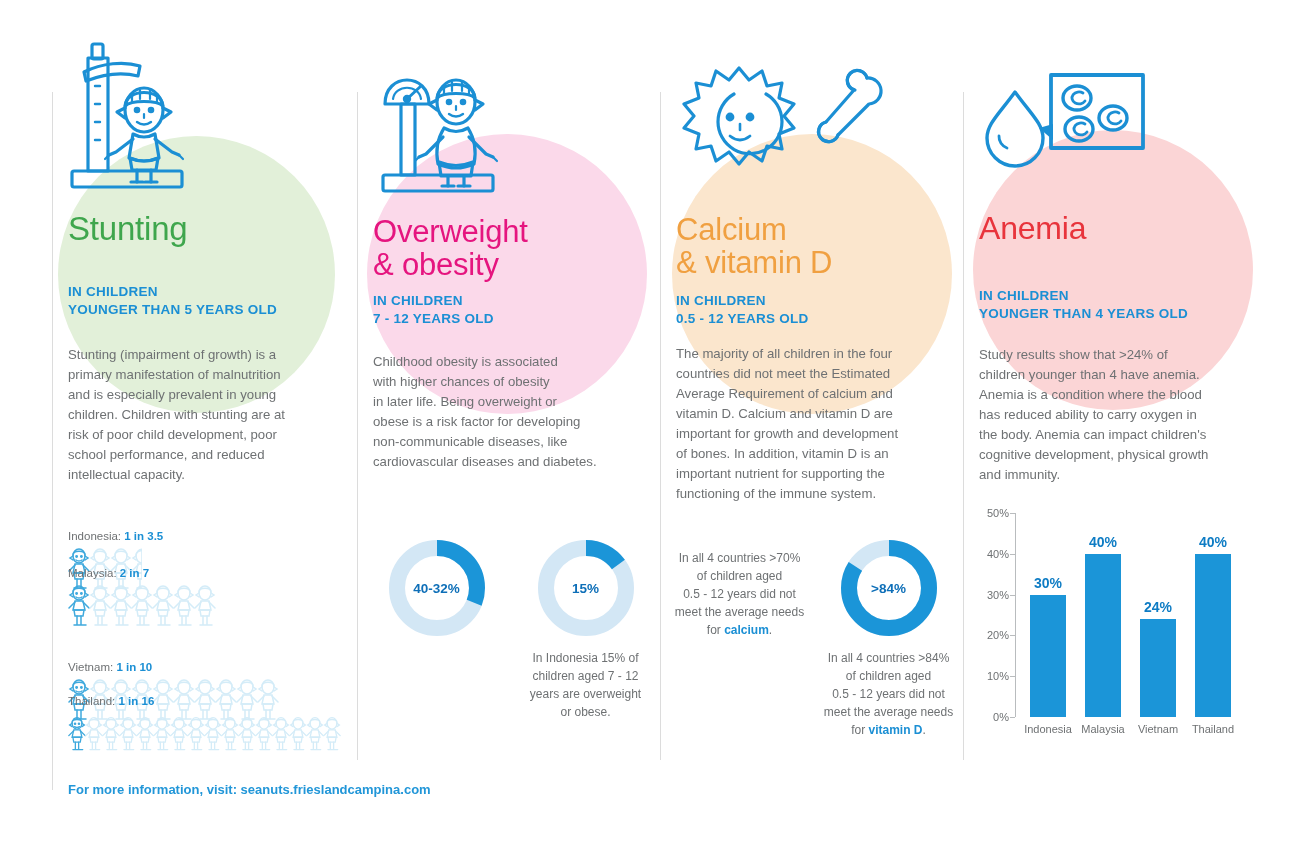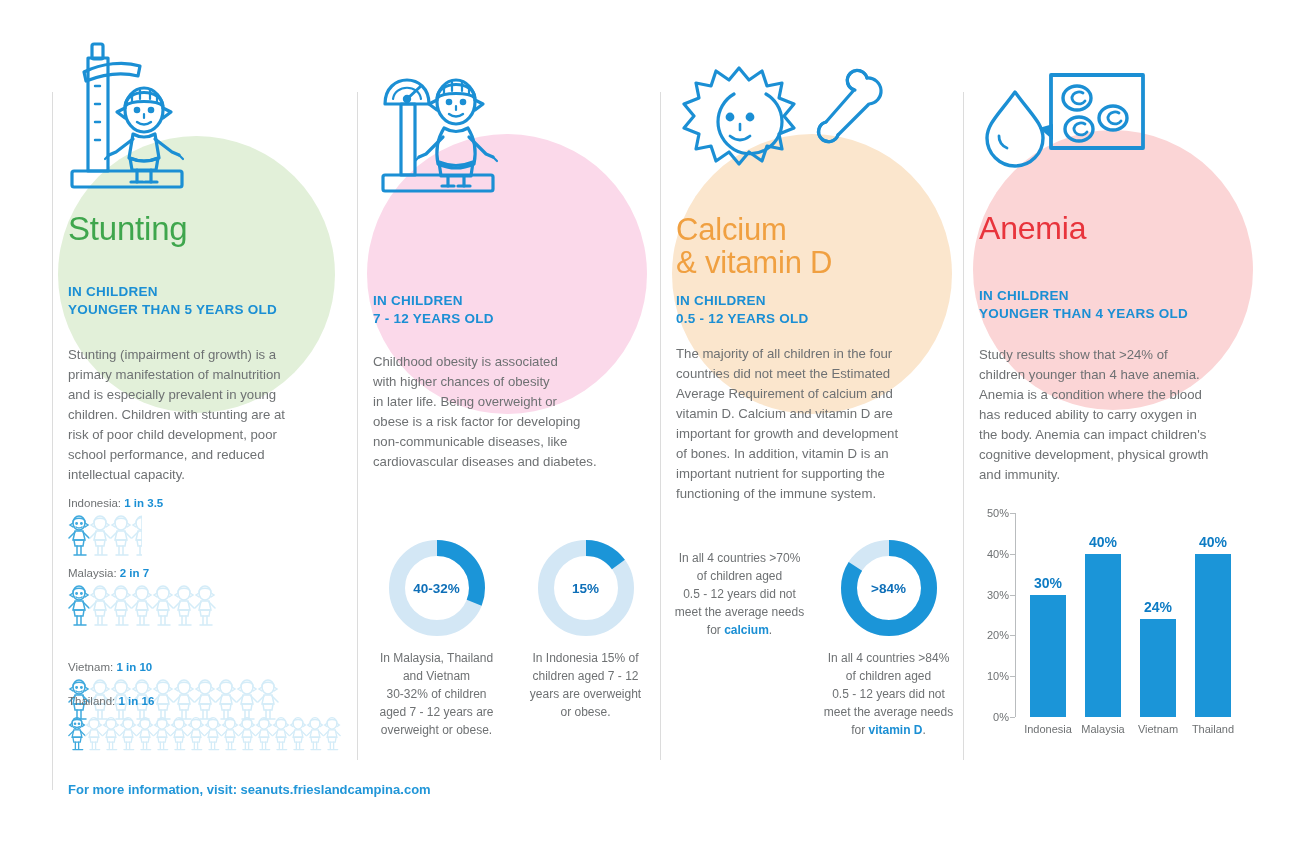--- a/index.html
+++ b/index.html
@@ -187,21 +187,21 @@
 YOUNGER THAN 5 YEARS OLD</div>
 
     <div class="body-text" style="left:16px; top:345px; width:280px;">Stunting (impairment of growth) is a
 primary manifestation of malnutrition
 and is especially prevalent in young
 children. Children with stunting are at
 risk of poor child development, poor
 school performance, and reduced
 intellectual capacity.</div>
 
-    <div class="picto-group" style="left:16px; top:497px;">
+    <div class="picto-group" style="left:16px; top:530px;">
       <div class="picto-label">Indonesia: <b>1 in 3.5</b></div>
       <div class="picto-row">
         <svg width="22" height="44" viewBox="0 0 22 44" fill="none" stroke="#3fa9dd" stroke-width="1.5" stroke-linecap="round">
             <ellipse cx="11" cy="9" rx="6" ry="7"></ellipse>
             <path d="M5 8c0-5 12-5 12 0"></path>
             <path d="M5 9l-3 2 3 2M17 9l3 2-3 2"></path>
             <circle cx="8.6" cy="9.5" r="0.7" fill="#3fa9dd"></circle>
             <circle cx="13.4" cy="9.5" r="0.7" fill="#3fa9dd"></circle>
             <path d="M8 13q3 2 6 0"></path>
             <path d="M7 17h8l2 9H5z"></path>
@@ -595,45 +595,42 @@
         <path d="M98 95 L 115 112 l 7 3"></path>
         <path d="M48 115 l -4 4 M122 115 l 4 4" stroke-width="2.2"></path>
 
         <path d="M68 120 q17 7 34 0 l -2 14 h-30 Z"></path>
 
         <path d="M77 134 v 10 M93 134 v 10"></path>
         <path d="M71 144 h 12 M87 144 h 12"></path>
       </svg>
     </div>
 
+    <div class="title" style="left:16px; top:216px; font-size:31px; line-height:1.05; color:#e5157f;">Overweight
+&amp; obesity</div>
 
     <div class="subtitle" style="left:16px; top:292px;">IN CHILDREN
 7 - 12 YEARS OLD</div>
 
     <div class="body-text" style="left:16px; top:352px; width:285px;">Childhood obesity is associated
 with higher chances of obesity
 in later life. Being overweight or
 obese is a risk factor for developing
 non-communicable diseases, like
 cardiovascular diseases and diabetes.</div>
 
     <div class="donut-pair" style="left:14px; top:538px;">
       <div class="donut-item">
         <div class="donut">
           <svg width="100" height="100" viewBox="0 0 100 100">
             <circle cx="50" cy="50" r="40" fill="none" stroke="#d3e7f5" stroke-width="16"></circle>
             <circle cx="50" cy="50" r="40" fill="none" stroke="#1b95d8" stroke-width="16" stroke-dasharray="77.9 173.4" transform="rotate(-90 50 50)"></circle>
           </svg>
           <div class="val">40-32%</div>
         </div>
-        <div class="donut-cap">In Malaysia, Thailand
-and Vietnam
-30-32% of children
-aged 7 - 12 years are
-overweight or obese.</div>
       </div>
       <div class="donut-item">
         <div class="donut">
           <svg width="100" height="100" viewBox="0 0 100 100">
             <circle cx="50" cy="50" r="40" fill="none" stroke="#d3e7f5" stroke-width="16"></circle>
             <circle cx="50" cy="50" r="40" fill="none" stroke="#1b95d8" stroke-width="16" stroke-dasharray="37.7 213.6" transform="rotate(-90 50 50)"></circle>
           </svg>
           <div class="val">15%</div>
         </div>
         <div class="donut-cap">In Indonesia 15% of

